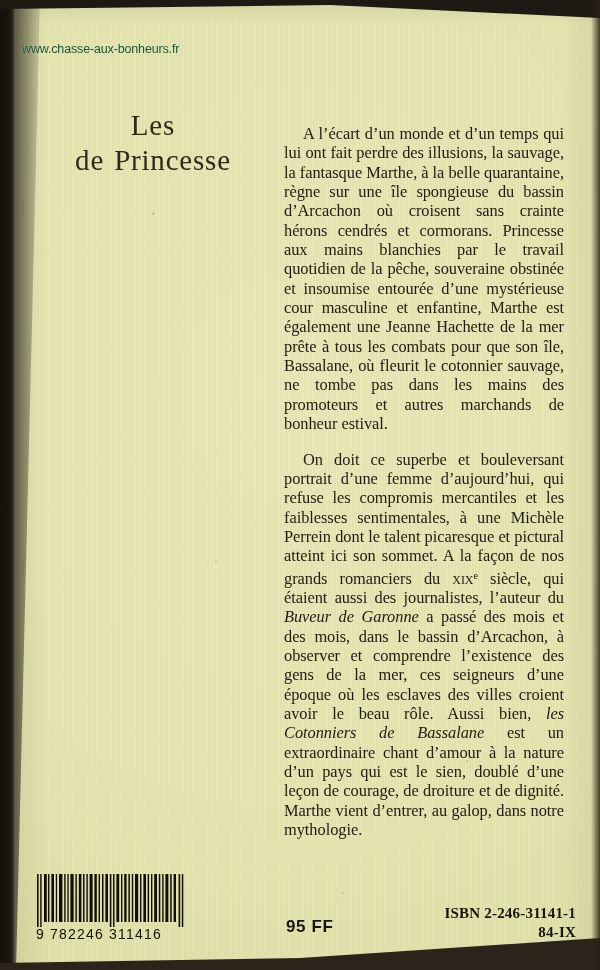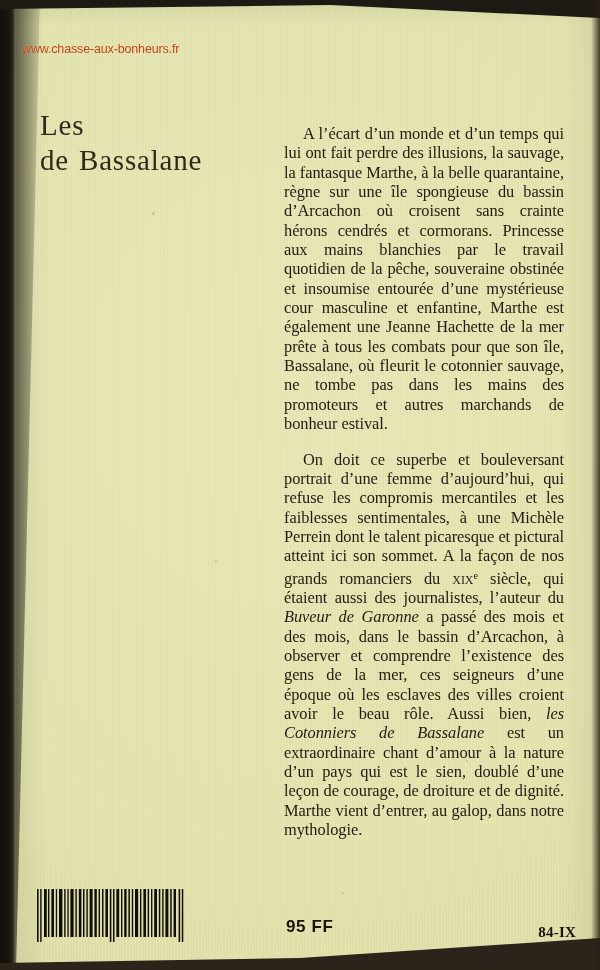--- a/index.html
+++ b/index.html
@@ -75,31 +75,31 @@
     width: 9px; height: 970px;
     background: linear-gradient(to left, rgba(40,34,24,0.85) 0%, rgba(40,34,24,0) 100%);
   }
   
   #watermark {
     position: absolute;
     left: 22px; top: 42px;
     font-family: "Liberation Sans", sans-serif;
     font-size: 12.5px;
     letter-spacing: -0.15px;
-    color: #c2410c;
+    color: #14532d;
     text-shadow: 0 0 1px rgba(255,255,255,0.55);
     white-space: nowrap;
   }
   
   #title-block {
     position: absolute;
     left: 40px;
     top: 108px;
     width: 226px;
-    text-align: left;
+    text-align: center;
     color: #32281c;
     font-family: "Liberation Serif", serif;
     font-size: 29px;
     line-height: 35px;
     letter-spacing: 0.8px;
     word-spacing: 2px;
   }
   #title-block .tline { display: block; white-space: nowrap; }
   
   #blurb {
@@ -193,21 +193,21 @@
   <div class="speck" style="left:152px;top:212px;width:3px;height:3px;"></div>
   <div class="speck" style="left:466px;top:760px;width:2px;height:2px;"></div>
   <div class="speck" style="left:342px;top:892px;width:2px;height:2px;"></div>
   <div class="speck" style="left:215px;top:560px;width:2px;height:2px;"></div>
   <div class="speck" style="left:560px;top:300px;width:2px;height:2px;"></div>
 
   <div id="watermark">www.chasse-aux-bonheurs.fr</div>
 
   <div id="title-block">
     <span class="tline">Les</span>
-    <span class="tline">de Bassalane</span>
+    <span class="tline">de Princesse</span>
   </div>
 
   <div id="blurb">
     <p><span>A l’écart d’un monde et d’un temps qui lui ont fait perdre des illusions, la sauvage, la fantasque Marthe, à la belle quarantaine, règne sur une île spongieuse du bassin d’Arcachon où croisent sans crainte hérons cendrés et cormorans. Princesse aux mains blanchies par le travail quotidien de la pêche, souveraine obstinée et insoumise entourée d’une mystérieuse cour masculine et enfantine, Marthe est également une Jeanne Hachette de la mer prête à tous les combats pour que son île, Bassalane, où fleurit le cotonnier sauvage, ne tombe pas dans les mains des promoteurs et autres marchands de bonheur estival.</span></p>
     <p class="last-para"><span>On doit ce superbe et bouleversant portrait d’une femme d’aujourd’hui, qui refuse les compromis mercantiles et les faiblesses sentimentales, à une Michèle Perrein dont le talent picaresque et pictural atteint ici son sommet. A la façon de nos grands romanciers du </span><span class="smallcaps">xix</span><sup>e</sup><span> siècle, qui étaient aussi des journalistes, l’auteur du </span><i>Buveur de Garonne</i><span> a passé des mois et des mois, dans le bassin d’Arcachon, à observer et comprendre l’existence des gens de la mer, ces seigneurs d’une époque où les esclaves des villes croient avoir le beau rôle. Aussi bien, </span><i>les Cotonniers de Bassalane</i><span> est un extraordinaire chant d’amour à la nature d’un pays qui est le sien, doublé d’une leçon de courage, de droiture et de dignité. Marthe vient d’entrer, au galop, dans notre mythologie.</span></p>
   </div>
 
   <div id="barcode-wrap">
     <svg id="barcode-bars" viewBox="0 0 152 53" preserveAspectRatio="none">
       <rect x="0" y="0" width="152" height="53" fill="none"></rect>
@@ -246,21 +246,23 @@
         <rect x="118.2" y="0" width="2.8" height="48"></rect>
         <rect x="122.8" y="0" width="1.5" height="48"></rect>
         <rect x="126.2" y="0" width="1.4" height="48"></rect>
         <rect x="129.4" y="0" width="3.0" height="48"></rect>
         <rect x="134.2" y="0" width="1.5" height="48"></rect>
         <rect x="137.6" y="0" width="2.4" height="48"></rect>
         <rect x="142.6" y="0" width="1.6" height="53"></rect>
         <rect x="145.8" y="0" width="1.5" height="53"></rect>
       </g>
     </svg>
+    <div id="barcode-digits"><span class="lead">9</span><span>782246 311416</span></div>
   </div>
 
   <div id="price">95 FF</div>
 
   <div id="isbn-block">
+    <span>ISBN  2-246-31141-1</span>
     <span>84-IX</span>
   </div>
 
 </div>
 
 </body></html>

